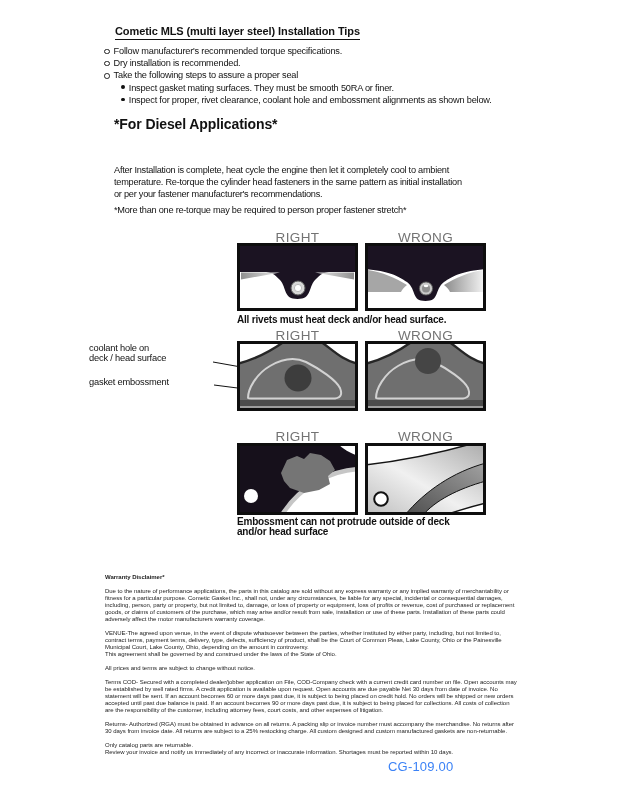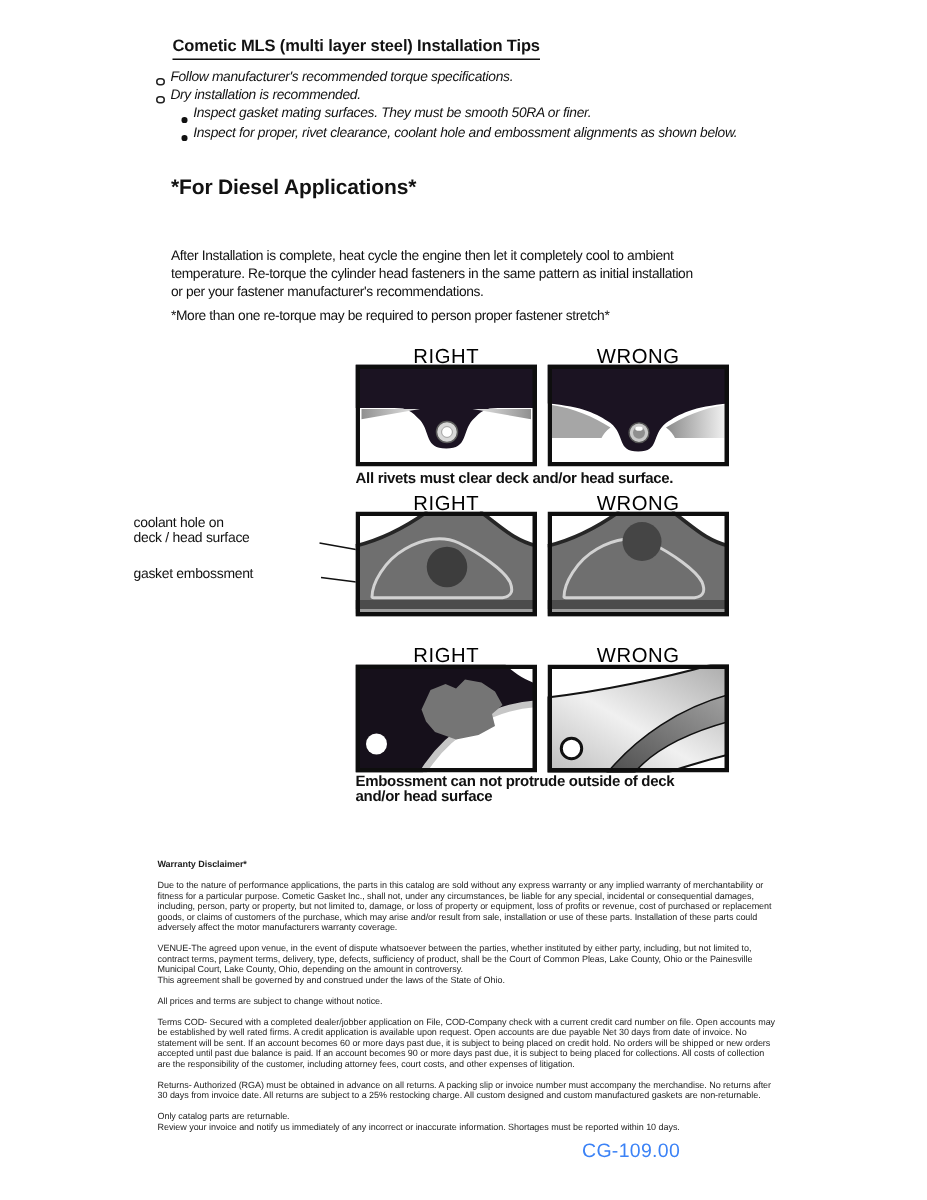--- a/index.html
+++ b/index.html
@@ -9,21 +9,21 @@
     font-family:"Liberation Sans", sans-serif; color:#121212;
   }
   .abs { position:absolute; }
 
   
   .doc-title {
     left:115px; top:25px; font-size:11px; font-weight:bold;
     letter-spacing:-0.1px; border-bottom:1.6px solid #111; padding-bottom:2px;
   }
   .tips { left:104px; top:45px; font-size:9.2px; letter-spacing:-0.2px; }
-  .tip-row { display:flex; align-items:flex-end; line-height:12.2px;font-style:italic; }
+  .tip-row { display:flex; align-items:flex-start; line-height:12.2px; }
   .tip-row.sub { margin-left:17px; }
   .b-open {
     width:3.6px; height:3.6px; border:1px solid #222; border-radius:50%;
     margin:3.6px 4px 0 0; flex:0 0 auto;
   }
   .b-fill {
     width:3.8px; height:3.8px; background:#111; border-radius:50%;
     margin:3.8px 4px 0 0; flex:0 0 auto;
   }
 
@@ -32,21 +32,21 @@
   .body-p {
     font-size:9.2px; line-height:12.2px; letter-spacing:-0.25px;
     white-space:pre-line; width:488px;
   }
   .p1 { left:114px; top:134px; }
   .p2 { left:114px; top:164px; }
   .fnote { left:114px; top:205px; font-size:9.2px; letter-spacing:-0.25px; }
 
   
   .dlabel {
-    width:121px; text-align:center; font-size:13.5px; letter-spacing:0.4px; color:#000000;
+    width:121px; text-align:center; font-size:13.5px; letter-spacing:0.4px; color:#737373;
   }
   .dbox { width:121px; }
   .dbox svg { display:block; }
   .dcaption {
     font-size:10px; font-weight:bold; letter-spacing:-0.2px; line-height:9.8px;
     white-space:pre-line; color:#111;
   }
   .callout {
     width:122px; text-align:left; font-size:9.3px; line-height:10px;
     letter-spacing:-0.2px; white-space:pre-line; color:#111;
@@ -67,20 +67,24 @@
   <div class="abs doc-title">Cometic MLS (multi layer steel) Installation Tips</div>
 
   <div class="abs tips">
     <div class="tip-row">
       <span class="b-open"></span>
       <span>Follow manufacturer's recommended torque specifications.</span>
     </div>
     <div class="tip-row">
       <span class="b-open"></span>
       <span>Dry installation is recommended.</span>
+    </div>
+    <div class="tip-row">
+      <span class="b-open"></span>
+      <span>Take the following steps to assure a proper seal</span>
     </div>
     <div class="tip-row sub">
       <span class="b-fill"></span>
       <span>Inspect gasket mating surfaces.  They must be smooth 50RA or finer.</span>
     </div>
     <div class="tip-row sub">
       <span class="b-fill"></span>
       <span>Inspect for proper, rivet clearance, coolant hole and embossment alignments as shown below.</span>
     </div>
   </div>
@@ -129,21 +133,21 @@
       <path d="M3,27 C17,29 31,35 42,42 C39,44 37,47 36,49 L3,49 Z" fill="#a6a6a6"></path>
       <path d="M118,27 C104,29 90,35 79,42 C82,44 84,47 85,49 L118,49 Z" fill="url(#g2r)"></path>
       <path d="M3,49.5 H36 C50,49.5 46,59.5 60.5,59.5 C75,59.5 71,49.5 85,49.5 H118 V65 H3 Z" fill="#fff"></path>
       <circle cx="61" cy="45.5" r="6.6" fill="#c9c9c9" stroke="#555" stroke-width="0.9"></circle>
       <circle cx="61" cy="45.5" r="4" fill="#8f8f8f"></circle>
       <ellipse cx="61" cy="42.8" rx="2.5" ry="1.4" fill="#fff"></ellipse>
       <rect x="1.5" y="1.5" width="118" height="65" fill="none" stroke="#0e0e0e" stroke-width="3"></rect>
     </svg>
   </div>
 
-  <div class="abs dcaption" style="left:237px; top:315px;">All rivets must clear deck and/or head surface.</div>
+  <div class="abs dcaption" style="left:237px; top:315px;">All rivets must heat deck and/or head surface.</div>
 
   <div class="abs dlabel" style="left:237px; top:328px;">RIGHT</div>
   <div class="abs dlabel" style="left:365px; top:328px;">WRONG</div>
 
   <div class="abs callout" style="left:89px; top:343px;">coolant hole on
 deck / head surface</div>
   <div class="abs callout" style="left:89px; top:377px;">gasket embossment</div>
 
   <svg class="abs" style="left:110px; top:340px;" width="200" height="60" viewBox="0 0 200 60">
     <line x1="103" y1="22" x2="187" y2="37" stroke="#111" stroke-width="1"></line>

